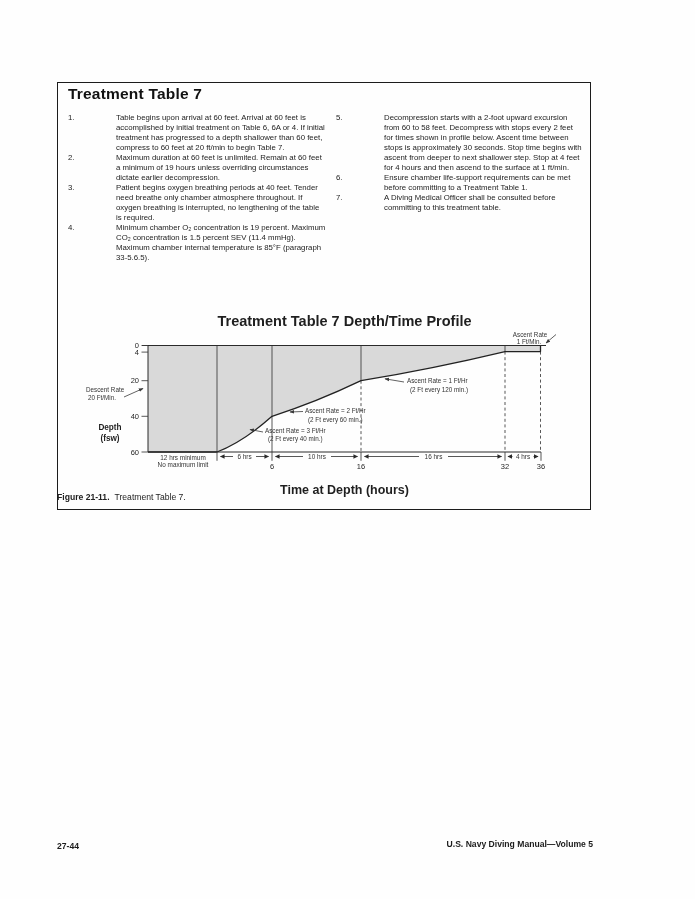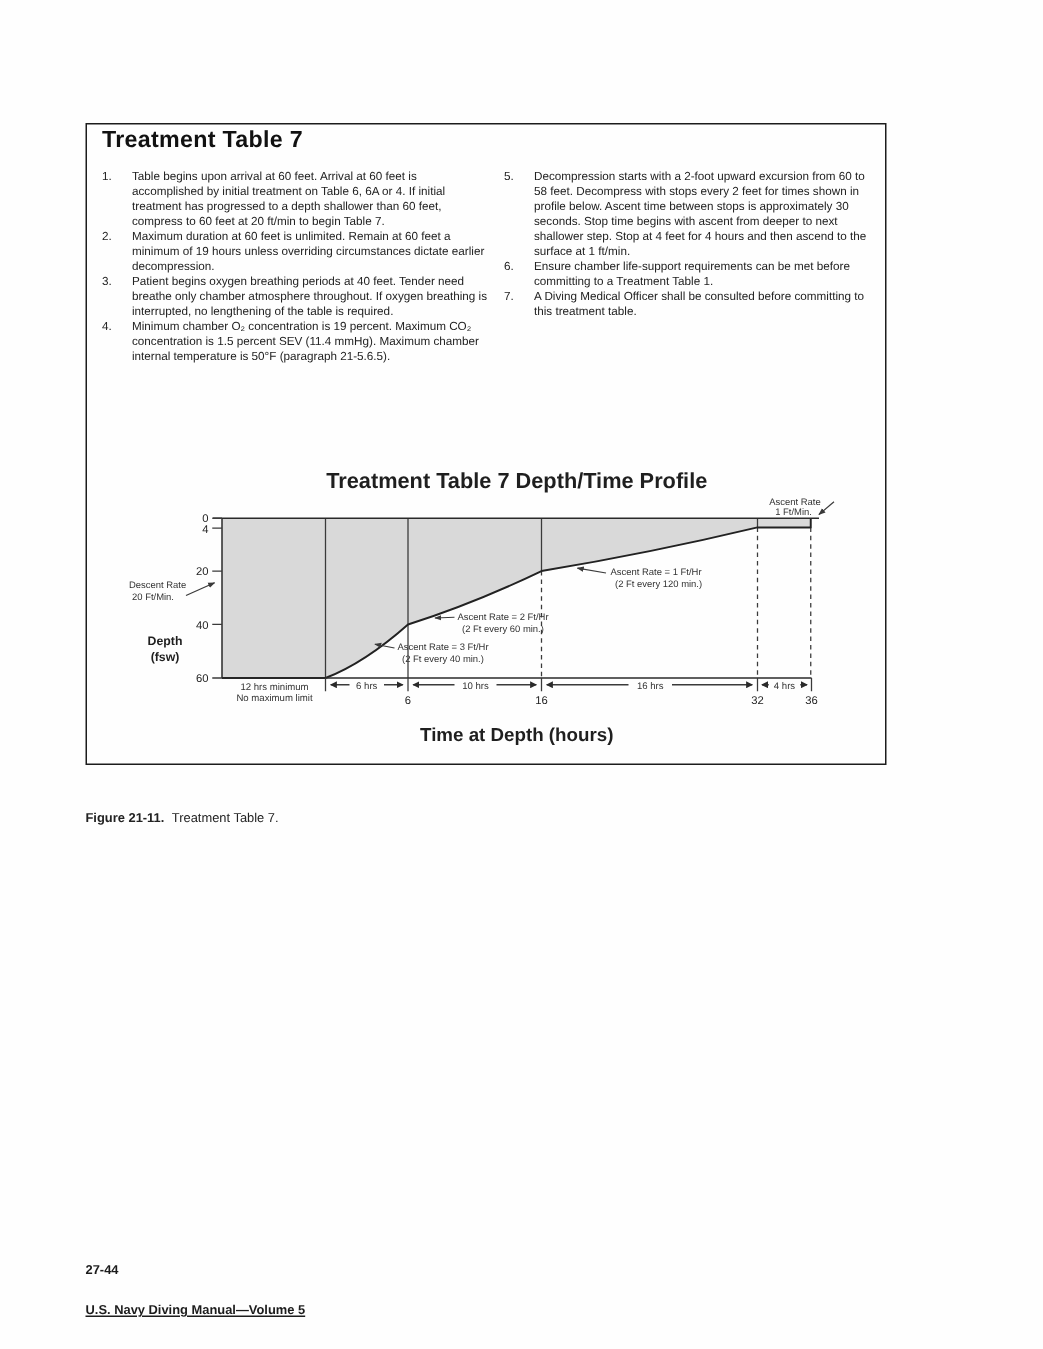--- a/index.html
+++ b/index.html
@@ -16,43 +16,43 @@
   }
   .box-title{
     position:absolute;left:10px;top:2px;
     font-size:15.5px;font-weight:bold;letter-spacing:.2px;color:#111;
   }
   .notes{position:absolute;top:30px;font-size:7.8px;line-height:1.28;color:#222;}
   .notes-left{left:10px;width:258px;}
   .notes-right{left:278px;width:248px;}
   .note{display:flex;}
   .note .num{flex:none;width:20px;}
-  .note .txt{flex:1;}
+  .note .txt{flex:1;margin-left:28px;}
 
   .chart-svg{position:absolute;left:57px;top:300px;}
   svg{font-family:"Liberation Sans",sans-serif;}
   svg text{fill:#1f1f1f;}
   .t-title{font-size:14.5px;font-weight:bold;}
   .t-axis{font-size:12.5px;font-weight:bold;}
   .t-depth{font-size:8.2px;font-weight:bold;}
   .t-tick{font-size:7.5px;}
   .t-ann{font-size:6.3px;fill:#333;}
   .t-seg{font-size:6.4px;fill:#333;}
   .ln{stroke:#2a2a2a;stroke-width:1;fill:none;}
   .ln-thin{stroke:#3a3a3a;stroke-width:.85;fill:none;}
   .ln-dash{stroke:#3a3a3a;stroke-width:.85;fill:none;stroke-dasharray:3 2.6;}
   .profile{stroke:#222;stroke-width:1.3;fill:none;stroke-linejoin:round;}
   .leader{stroke:#3a3a3a;stroke-width:.8;fill:none;}
 
-  .figure-caption{position:absolute;left:57px;top:540px;font-size:8.6px;color:#222;}
+  .figure-caption{position:absolute;left:57px;top:492px;font-size:8.6px;color:#222;}
   .figure-caption .cap-b{font-weight:bold;}
   .figure-caption .cap-t{margin-left:5px;}
 
   .footer-left{position:absolute;left:57px;top:841px;font-size:8.6px;font-weight:bold;}
-  .footer-right{position:absolute;left:57px;top:868px;width:536px;text-align:left;font-size:8.6px;font-weight:bold;text-decoration:underline;}
+  .footer-right{position:absolute;left:57px;top:839px;width:536px;text-align:right;font-size:8.6px;font-weight:bold;}
 </style>
 </head>
 <body>
 
 <div class="page">
 
   <div class="treatment-box">
     <div class="box-title">Treatment Table 7</div>
 
     <div class="notes notes-left">
@@ -63,21 +63,21 @@
       <div class="note">
         <span class="num">2.</span>
         <span class="txt">Maximum duration at 60 feet is unlimited. Remain at 60 feet a minimum of 19 hours unless overriding circumstances dictate earlier decompression.</span>
       </div>
       <div class="note">
         <span class="num">3.</span>
         <span class="txt">Patient begins oxygen breathing periods at 40 feet. Tender need breathe only chamber atmosphere throughout. If oxygen breathing is interrupted, no lengthening of the table is required.</span>
       </div>
       <div class="note">
         <span class="num">4.</span>
-        <span class="txt">Minimum chamber O₂ concentration is 19 percent. Maximum CO₂ concentration is 1.5 percent SEV (11.4 mmHg). Maximum chamber internal temperature is 50°F (paragraph 21-5.6.5).</span>
+        <span class="txt">Minimum chamber O₂ concentration is 19 percent. Maximum CO₂ concentration is 1.5 percent SEV (11.4 mmHg). Maximum chamber internal temperature is 85°F (paragraph 33-5.6.5).</span>
       </div>
     </div>
 
     <div class="notes notes-right">
       <div class="note">
         <span class="num">5.</span>
         <span class="txt">Decompression starts with a 2-foot upward excursion from 60 to 58 feet. Decompress with stops every 2 feet for times shown in profile below. Ascent time between stops is approximately 30 seconds. Stop time begins with ascent from deeper to next shallower step. Stop at 4 feet for 4 hours and then ascend to the surface at 1 ft/min.</span>
       </div>
       <div class="note">
         <span class="num">6.</span>

